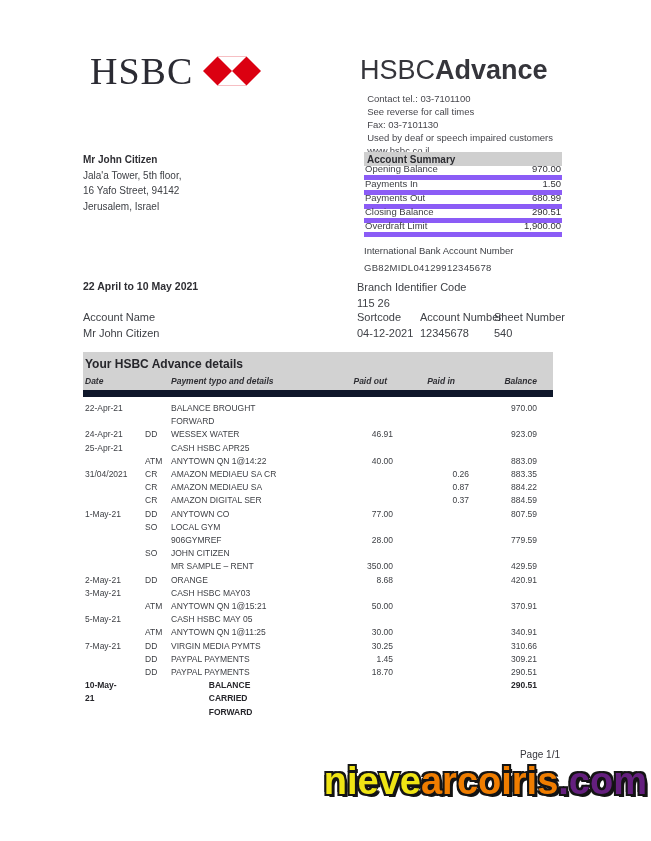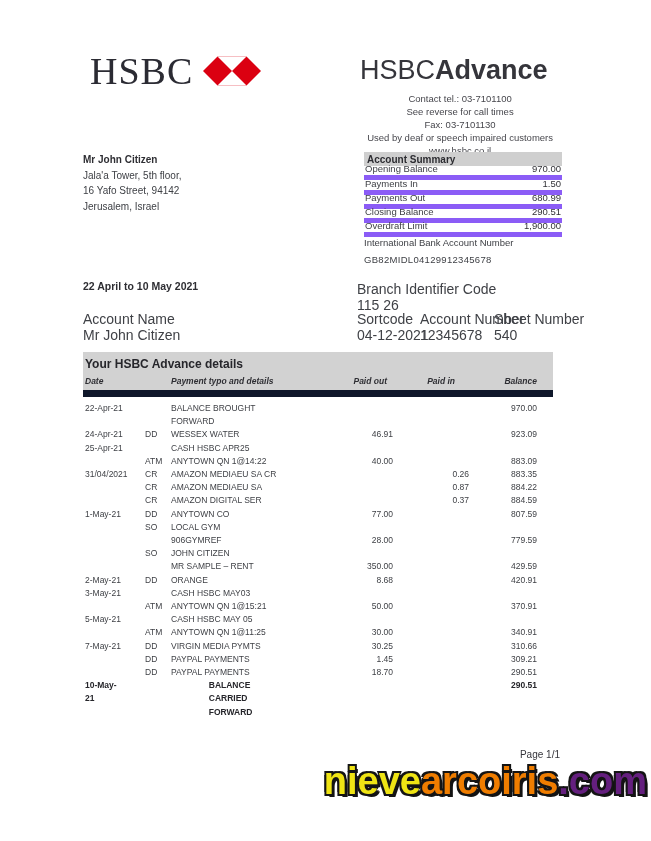--- a/index.html
+++ b/index.html
@@ -9,36 +9,36 @@
     font-family:"Liberation Sans", sans-serif; color:#3f4146; overflow:hidden;
   }
   
   .logo { position:absolute; left:90px; top:52px; display:flex; align-items:center; }
   .logo-text { font-family:"Liberation Serif", serif; font-size:38px; line-height:1;
                color:#2b2b33; letter-spacing:1px; }
   .logo-hex { margin-left:10px; width:58px; height:34px; }
   .product-title { position:absolute; left:360px; top:55px; font-size:27px;
                    color:#35353b; letter-spacing:0; }
   .product-title .bold { font-weight:bold; }
-  .contact { position:absolute; right:98px; top:92px; text-align:center;
+  .contact { position:absolute; right:98px; top:92px; text-align:left;
              font-size:9.5px; line-height:13px; color:#47474d; }
   
   .recipient { position:absolute; left:83px; top:152px; font-size:10px; line-height:15.5px; }
   .recipient .name { font-weight:bold; color:#2e2e33; }
   
   .summary { position:absolute; left:364px; top:152px; width:198px; font-size:9.5px; }
   .summary-title { background:#cfcfcf; font-weight:bold; font-size:10px;
                    padding:2px 3px 1px; color:#2c2c31; }
   .srow { display:flex; justify-content:space-between; align-items:flex-end;
           border-bottom:5px solid #8b5cf6; padding:2px 1px 1px; height:14.3px; }
   .srow .val { color:#313136; }
-  .iban-label { margin-top:0; }
+  .iban-label { margin-top:8px; }
   .iban-value { margin-top:6px; letter-spacing:0.3px; }
   
-  .abs { position:absolute; font-size:14px; }
+  .abs { position:absolute; font-size:11px; }
   .period { left:83px; top:280px; font-weight:bold; font-size:10.5px; color:#2e2e33; }
   .branch-label { left:357px; top:281px; }
   .branch-value { left:357px; top:297px; }
   .acct-name-label { left:83px; top:311px; }
   .acct-name-value { left:83px; top:327px; }
   .sort-label { left:357px; top:311px; }
   .sort-value { left:357px; top:327px; }
   .accnum-label { left:420px; top:311px; }
   .accnum-value { left:420px; top:327px; }
   .sheet-label { left:494px; top:311px; }

